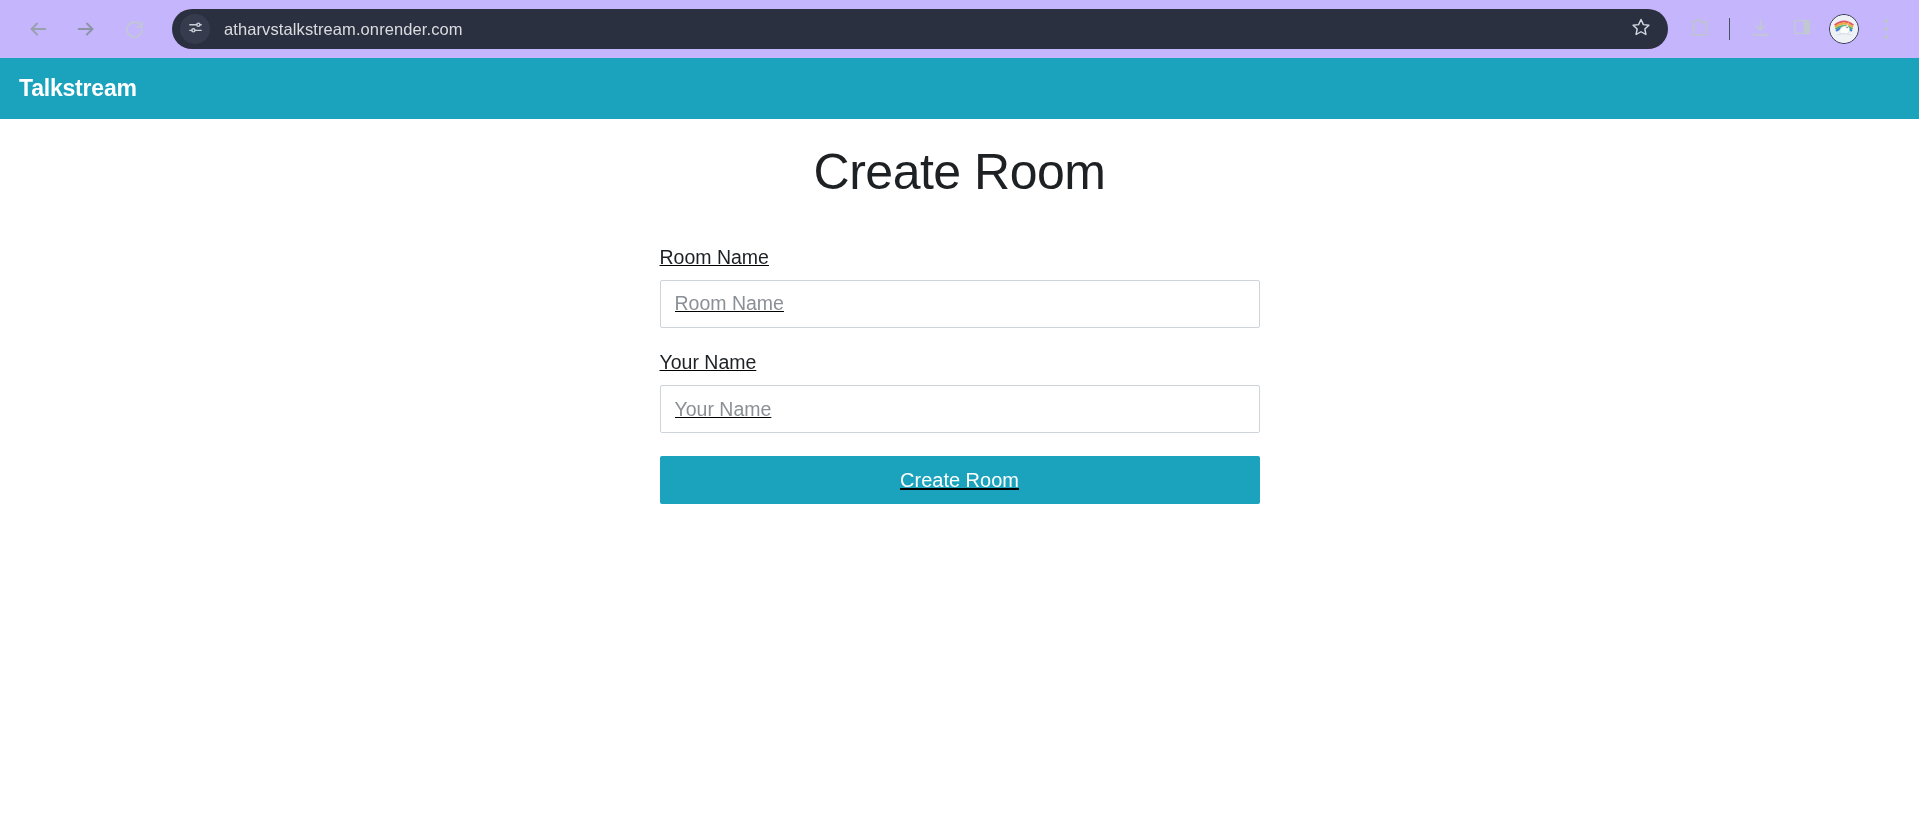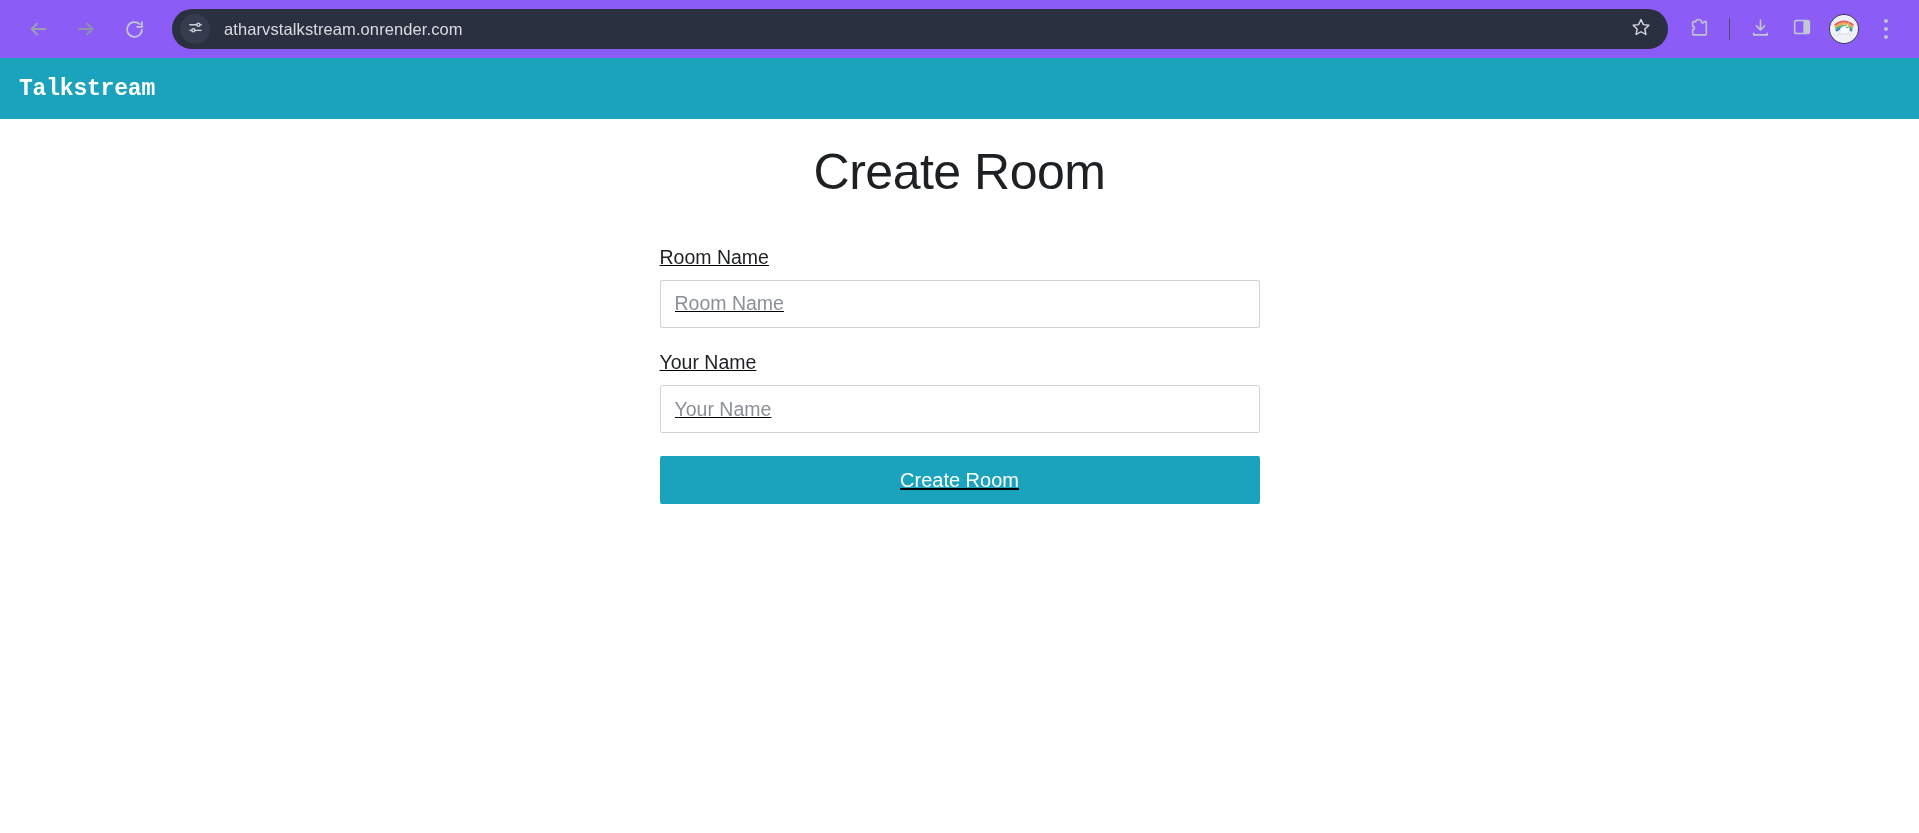--- a/index.html
+++ b/index.html
@@ -9,21 +9,21 @@
     width: 1919px; height: 833px;
     overflow: hidden;
     background: #ffffff;
     font-family: "Liberation Sans", "DejaVu Sans", sans-serif;
   }
 
   
   .browser-chrome {
     width: 1919px;
     height: 58px;
-    background: #8b5cf6;
+    background: #c4b5fd;
     display: flex;
     align-items: center;
     padding: 0 12px;
     position: relative;
   }
   .nav-btn {
     width: 40px; height: 40px;
     display: flex; align-items: center; justify-content: center;
     border-radius: 50%;
     flex: 0 0 auto;
@@ -121,21 +121,20 @@
     background: #1BA3BD;
     display: flex;
     align-items: center;
     padding-left: 19px;
   }
   .brand {
     color: #ffffff;
     font-size: 23px;
     font-weight: bold;
     letter-spacing: -0.2px;
-    font-family: Liberation Mono, monospace;
   }
 
   .content {
     width: 100%;
     padding-top: 22px;
   }
   .page-title {
     text-align: center;
     font-size: 50px;
     font-weight: normal;

